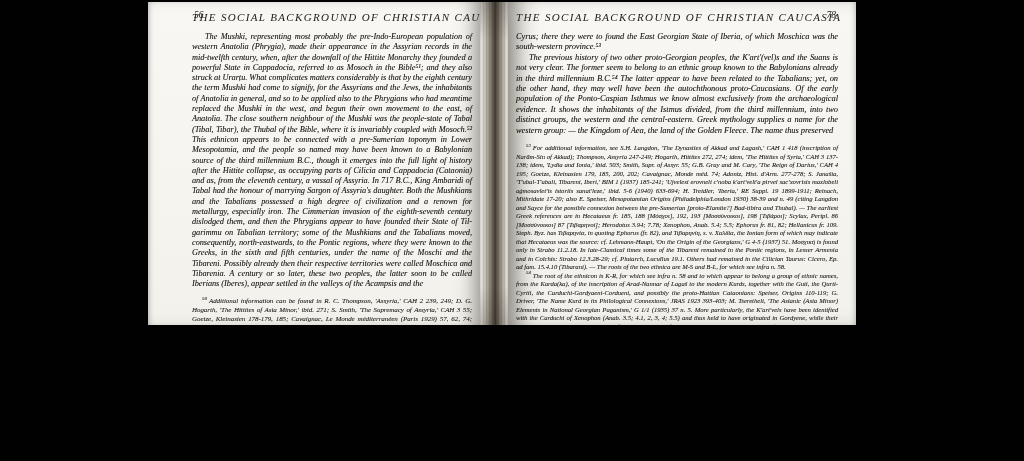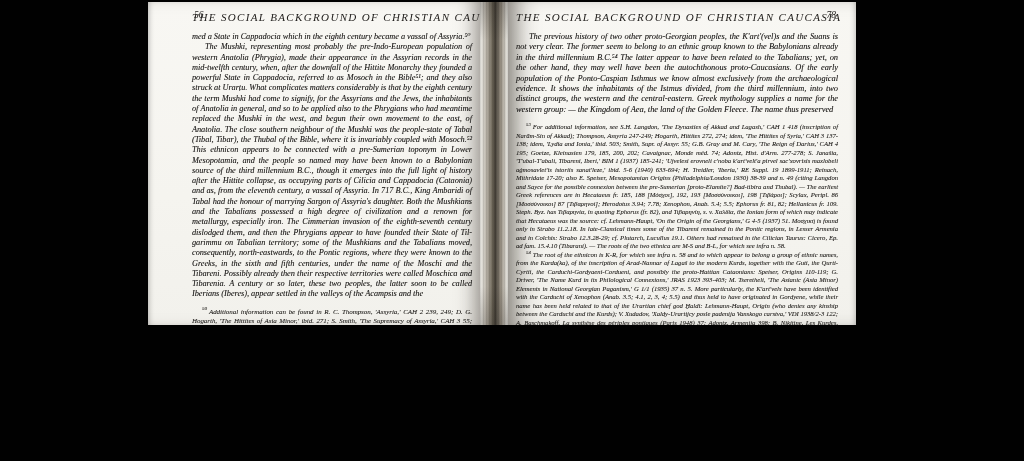--- a/index.html
+++ b/index.html
@@ -81,38 +81,38 @@
 
 <div class="stage">
   <div class="spread">
 
     <section class="page page-left">
       <header class="pagehead">
         <span class="pagenum left">56</span>
         <span class="runhead">THE SOCIAL BACKGROUND OF CHRISTIAN CAUCASIA</span>
       </header>
       <div class="body">
-        <p class="para">med a State in Cappadocia which in the eighth century became a vassal of Assyria.⁵⁰</p>
         <p class="para indent">The Mushki, representing most probably the pre-Indo-European population of western Anatolia (Phrygia), made their appearance in the Assyrian records in the mid-twelfth century, when, after the downfall of the Hittite Monarchy they founded a powerful State in Cappadocia, referred to as Mosoch in the Bible⁵¹; and they also struck at Urarṭu. What complicates matters considerably is that by the eighth century the term Mushki had come to signify, for the Assyrians and the Jews, the inhabitants of Anatolia in general, and so to be applied also to the Phrygians who had meantime replaced the Mushki in the west, and begun their own movement to the east, of Anatolia. The close southern neighbour of the Mushki was the people-state of Tabal (Tibal, Tibar), the Thubal of the Bible, where it is invariably coupled with Mosoch.⁵² This ethnicon appears to be connected with a pre-Sumerian toponym in Lower Mesopotamia, and the people so named may have been known to a Babylonian source of the third millennium B.C., though it emerges into the full light of history after the Hittite collapse, as occupying parts of Cilicia and Cappadocia (Cataonia) and as, from the eleventh century, a vassal of Assyria. In 717 B.C., King Ambaridi of Tabal had the honour of marrying Sargon of Assyria's daughter. Both the Mushkians and the Tabalians possessed a high degree of civilization and a renown for metallurgy, especially iron. The Cimmerian invasion of the eighth-seventh century dislodged them, and then the Phrygians appear to have founded their State of Til-garimmu on Tabalian territory; some of the Mushkians and the Tabalians moved, consequently, north-eastwards, to the Pontic regions, where they were known to the Greeks, in the sixth and fifth centuries, under the name of the Moschi and the Tibareni. Possibly already then their respective territories were called Moschica and Tibarenia. A century or so later, these two peoples, the latter soon to be called Iberians (Iberes), appear settled in the valleys of the Acampsis and the</p>
       </div>
       <div class="footnotes">
         <p class="fn"><sup class="fnm">50</sup><span>Additional information can be found in R. C. Thompson, 'Assyria,' CAH 2 239, 249; D. G. Hogarth, 'The Hittites of Asia Minor,' ibid. 271; S. Smith, 'The Supremacy of Assyria,' CAH 3 55; Goetze, Kleinasien 178-179, 185; Cavaignac, Le Monde méditerranéen (Paris 1929) 57, 62, 74; Adontz, Hist. d'Arm. 275-277; Manandyan, O nek. sporn. probl. 85-89; Kuftin, Materialy k arxeologii Kolxidy II (Tiflis 1950); Ruge, 'Kolchis,' RE 11/1 1070-1071; E. Diehl, 'Phasis' (1,2) RE 19/2 1886-1895; Th. Reinach, Mithridate Eupator, roi de Pont (Paris 1890) 77-78, 221-224, 301, 389. — The earliest Greek references are in Hecataeus fr. 185, 188; Scylax, Peripl. 81; Aeschylus, Prom. vinct. 415; Herodotus 1.104; 2.104-105; 3.97; 4.37,40; 7.79. — The root of the ethnicon is K-S, for which see B. Hrozný, Histoire de l'Asie Antérieure, de l'Inde et de la Crète (Paris 1947) 77-83; infra n. 58.</span></p>
         <p class="fn"><sup class="fnm">51</sup><span>Gen. 10.2; 1 Par. 1.5, 17; Eze. 27.13; 32.36; 38.2, 3; 39.1.</span></p>
         <p class="fn"><sup class="fnm">52</sup><span>Ibid. and Gen. 4.22.</span></p>
       </div>
     </section>
 
     <div class="gutter"></div>
 
     <section class="page page-right">
       <header class="pagehead">
         <span class="runhead">THE SOCIAL BACKGROUND OF CHRISTIAN CAUCASIA</span>
         <span class="pagenum right">78</span>
       </header>
       <div class="body">
+        <p class="para">Cyrus; there they were to found the East Georgian State of Iberia, of which Moschica was the south-western province.⁵³</p>
         <p class="para indent">The previous history of two other proto-Georgian peoples, the K'art'(vel)s and the Suans is not very clear. The former seem to belong to an ethnic group known to the Babylonians already in the third millennium B.C.⁵⁴ The latter appear to have been related to the Tabalians; yet, on the other hand, they may well have been the autochthonous proto-Caucasians. Of the early population of the Ponto-Caspian Isthmus we know almost exclusively from the archaeological evidence. It shows the inhabitants of the Istmus divided, from the third millennium, into two distinct groups, the western and the central-eastern. Greek mythology supplies a name for the western group: — the Kingdom of Aea, the land of the Golden Fleece. The name thus preserved</p>
       </div>
       <div class="footnotes">
         <p class="fn"><sup class="fnm">53</sup><span>For additional information, see S.H. Langdon, 'The Dynasties of Akkad and Lagash,' CAH 1 418 (inscription of Narām-Sin of Akkad); Thompson, Assyria 247-249; Hogarth, Hittites 272, 274; idem, 'The Hittites of Syria,' CAH 3 137-138; idem, 'Lydia and Ionia,' ibid. 503; Smith, Supr. of Assyr. 55; G.B. Gray and M. Cary, 'The Reign of Darius,' CAH 4 195; Goetze, Kleinasien 179, 185, 200, 202; Cavaignac, Monde méd. 74; Adontz, Hist. d'Arm. 277-278; S. Janašia, 'T'ubal-T'abali, Tibareni, Iberi,' BIM 1 (1937) 185-241; 'Ujvelesi erovneli c'noba k'art'velt'a pirvel sac'xovrisis maxlobeli aġmosavlet'is istoriis sanat'leze,' ibid. 5-6 (1940) 633-694; H. Treidler, 'Iberia,' RE Suppl. 19 1899-1911; Reinach, Mithridate 17-20; also E. Speiser, Mesopotamian Origins (Philadelphia/London 1930) 38-39 and n. 49 (citing Langdon and Sayce for the possible connexion between the pre-Sumerian [proto-Elamite?] Bad-tibira and Thubal). — The earliest Greek references are in Hecataeus fr. 185, 188 [Μόσχοι], 192, 193 [Μοσσύνοικοι], 198 [Τιβάροι]; Scylax, Peripl. 86 [Μοσσύνοικοι] 87 [Τιβαρηνοί]; Herodotus 3.94; 7.78; Xenophon, Anab. 5.4; 5.5; Ephorus fr. 81, 82; Hellanicus fr. 109. Steph. Byz. has Τιβαρηνία, in quoting Ephorus (fr. 82), and Τιβαρηνίη, s. v. Χαλδία, the Ionian form of which may indicate that Hecataeus was the source: cf. Lehmann-Haupt, 'On the Origin of the Georgians,' G 4-5 (1937) 51. Μοσχική is found only in Strabo 11.2.18. In late-Classical times some of the Tibareni remained in the Pontic regions, in Lesser Armenia and in Colchis: Strabo 12.3.28-29; cf. Plutarch, Lucullus 19.1. Others had remained in the Cilician Taurus: Cicero, Ep. ad fam. 15.4.10 (Tibarani). — The roots of the two ethnica are M-S and B-L, for which see infra n. 58.</span></p>
         <p class="fn"><sup class="fnm">54</sup><span>The root of the ethnicon is K-R, for which see infra n. 58 and to which appear to belong a group of ethnic names, from the Karda(ka), of the inscription of Arad-Nannar of Lagaš to the modern Kurds, together with the Guti, the Qurti-Cyrtii, the Carduchi-Gordyaeni-Cordueni, and possibly the proto-Hattian Cataonians: Speiser, Origins 110-119; G. Driver, 'The Name Kurd in its Philological Connexions,' JRAS 1923 393-403; M. Tseretheli, 'The Asianic (Asia Minor) Elements in National Georgian Paganism,' G 1/1 (1935) 37 n. 5. More particularly, the K'art'vels have been identified with the Carduchi of Xenophon (Anab. 3.5; 4.1, 2, 3, 4; 5.5) and thus held to have originated in Gordyene, while their name has been held related to that of the Urartian chief god Ḫaldi: Lehmann-Haupt, Origin (who denies any kinship between the Carduchi and the Kurds); V. Xudadov, 'Xaldy-Urartijcy posle padenija Vanskogo carstva,' VDI 1938/2-3 122; A. Baschmakoff, La synthèse des périples pontiques (Paris 1948) 37; Adontz, Armenija 398; B. Nikitine, Les Kurdes, étude sociologique et historique (Paris 1956) 1-22.</span></p>
       </div>
     </section>
 
   </div>
 </div>

